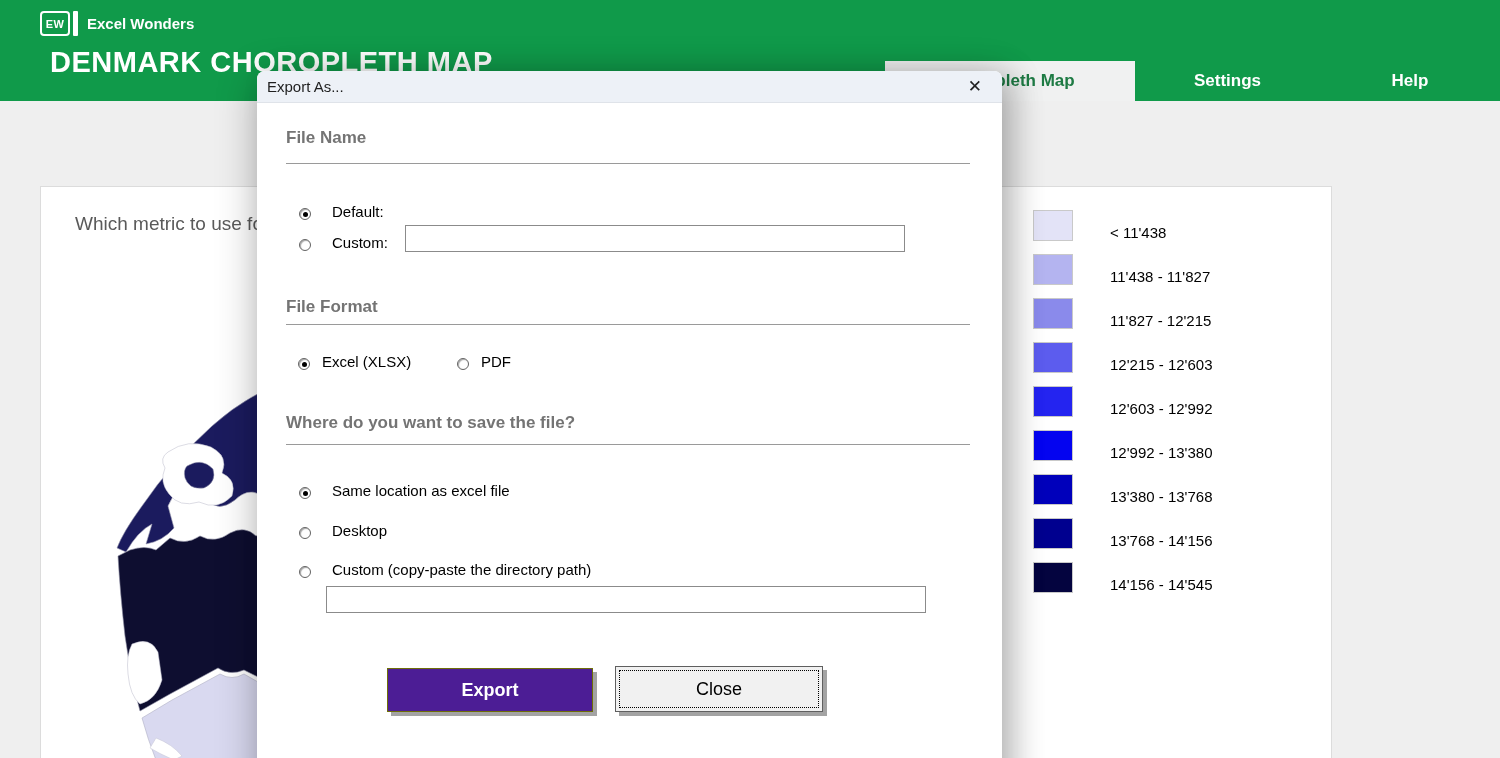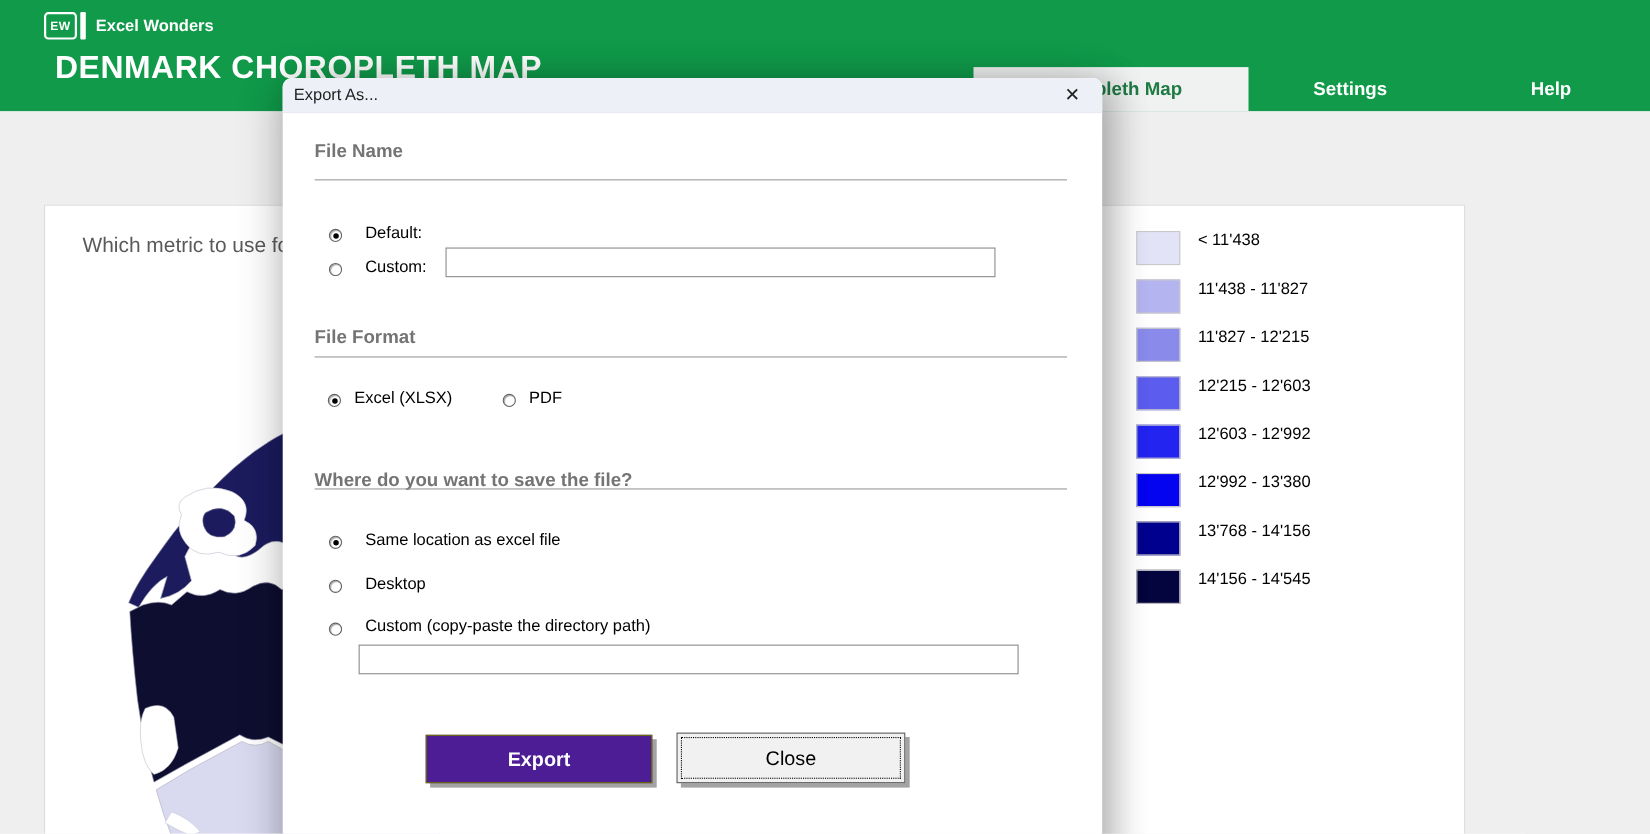--- a/index.html
+++ b/index.html
@@ -46,21 +46,21 @@
   .metric-question {
     position:absolute; left:75px; top:213px;
     font-size:19px; color:#5a5a5a; z-index:2; white-space:nowrap;
   }
 
   
   .map-svg { position:absolute; left:60px; top:378px; z-index:2; }
 
   
   .legend { position:absolute; left:1033px; top:210px; z-index:3; }
-  .legend-row { display:flex; align-items:flex-start; height:31px; margin-bottom:13px; }
+  .legend-row { display:flex; align-items:flex-end; height:31px; margin-bottom:13px;gap:21px; }
   .swatch { width:40px; height:31px; border:1px solid #c9c9c9; flex:none; }
   .legend-label { margin-left:16px; font-size:15px; color:#000; white-space:nowrap; }
 
   
   .modal {
     position:absolute; left:257px; top:71px; width:745px; height:720px;
     background:#fff; border-radius:8px 8px 0 0;
     box-shadow:0 8px 40px rgba(0,0,0,.30), 14px 0 30px rgba(0,0,0,.12);
     z-index:50;
   }
@@ -113,21 +113,21 @@
   
   .h-filename  { left:29px; top:57px; }
   .rule-1      { left:29px; top:92px;  width:684px; }
   .row-default { left:42px; top:129px; }
   .row-customname { left:42px; top:160px; }
   .in-customname { left:148px; top:154px; width:500px; height:27px; }
   .h-format    { left:29px; top:226px; }
   .rule-2      { left:29px; top:253px; width:684px; }
   .row-xlsx    { left:41px; top:279px; }
   .row-pdf     { left:200px; top:279px; }
-  .h-where     { left:29px; top:356px; }
+  .h-where     { left:29px; top:342px; }
   .rule-3      { left:29px; top:373px; width:684px; }
   .row-sameloc { left:42px; top:408px; }
   .row-desktop { left:42px; top:448px; }
   .row-customloc { left:42px; top:487px; }
   .in-customloc { left:69px; top:515px; width:600px; height:27px; }
   .gap-lg { width:21px; flex:none; }
   .gap-sm { width:12px; flex:none; }
 </style>
 </head>
 <body>
@@ -193,20 +193,24 @@
   </div>
   <div class="legend-row">
     <span class="swatch" style="background: rgb(36, 36, 240);"></span>
     <span class="legend-label">12'603 - 12'992</span>
   </div>
   <div class="legend-row">
     <span class="swatch" style="background: rgb(4, 4, 240);"></span>
     <span class="legend-label">12'992 - 13'380</span>
   </div>
   <div class="legend-row">
+    <span class="swatch" style="background: rgb(0, 0, 187);"></span>
+    <span class="legend-label">13'380 - 13'768</span>
+  </div>
+  <div class="legend-row">
     <span class="swatch" style="background: rgb(0, 0, 143);"></span>
     <span class="legend-label">13'768 - 14'156</span>
   </div>
   <div class="legend-row">
     <span class="swatch" style="background: rgb(4, 4, 63);"></span>
     <span class="legend-label">14'156 - 14'545</span>
   </div>
 </div>
 
 <div class="modal">

